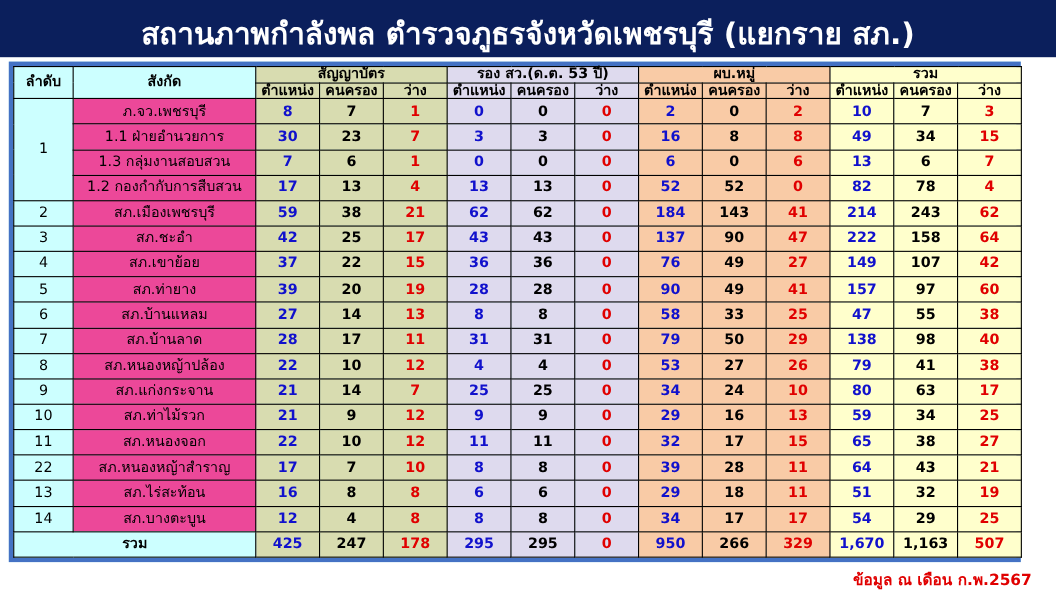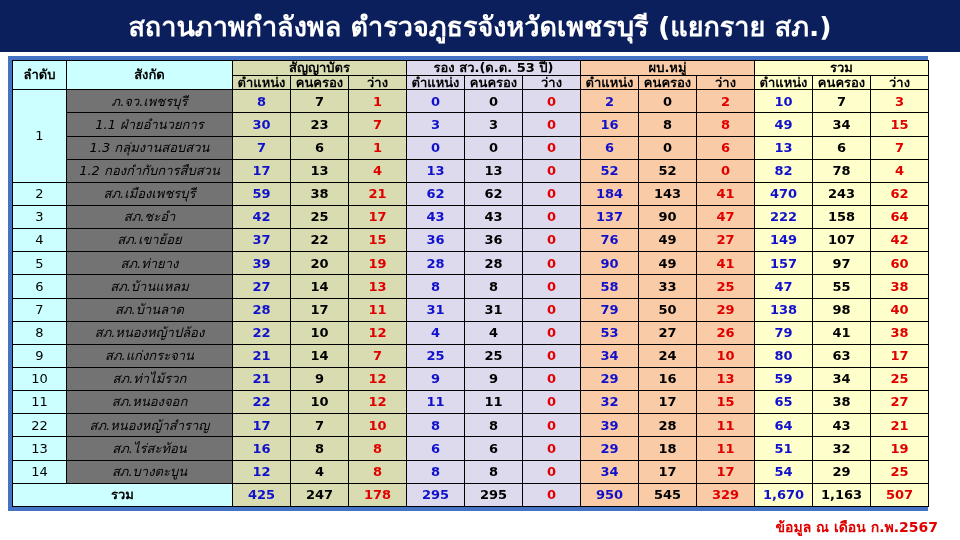--- a/index.html
+++ b/index.html
@@ -17,21 +17,21 @@
 
   
   #title-banner {
     position: absolute;
     left: 0;
     top: 0;
     width: 960px;
     height: 52px;
     background: #0b1f5c;
     display: flex;
-    align-items: center;
+    align-items: flex-end;
     justify-content: center;
   }
   #title-text {
     color: #ffffff;
     font-size: 27px;
     font-weight: bold;
     letter-spacing: 0px;
     white-space: nowrap;
   }
 
@@ -77,21 +77,21 @@
   }
   th.grp-lead   { background: #ccffff; }
   th.grp-sanya  { background: #d8dcb0; }
   th.grp-rong   { background: #dedaee; margin-left: 46px; }
   th.grp-phbmu  { background: #f9cba6; }
   th.grp-ruam   { background: #ffffcc; }
   th.sub        { font-size: 12.5px; }
 
   
   td.lead   { background: #ccffff; }
-  td.name   { background: #737373; text-align: left; padding-left: 6px; font-size: 13px; font-style: italic; }
+  td.name   { background: #ec4899; text-align: left; padding-left: 6px; font-size: 13px; }
   td.sanya  { background: #d8dcb0; }
   td.rong   { background: #dedaee; }
   td.phbmu  { background: #f9cba6; }
   td.ruam   { background: #ffffcc; }
 
   .v-pos   { color: #1111cc; font-weight: bold; }
   .v-held  { color: #000000; font-weight: bold; }
   .v-vac   { color: #e00000; font-weight: bold; }
 
   tr.total-row td {
@@ -232,21 +232,21 @@
           <td class="name">สภ.เมืองเพชรบุรี</td>
           <td class="sanya"><span class="v-pos">59</span></td>
           <td class="sanya"><span class="v-held">38</span></td>
           <td class="sanya"><span class="v-vac">21</span></td>
           <td class="rong"><span class="v-pos">62</span></td>
           <td class="rong"><span class="v-held">62</span></td>
           <td class="rong"><span class="v-vac">0</span></td>
           <td class="phbmu"><span class="v-pos">184</span></td>
           <td class="phbmu"><span class="v-held">143</span></td>
           <td class="phbmu"><span class="v-vac">41</span></td>
-          <td class="ruam"><span class="v-pos">470</span></td>
+          <td class="ruam"><span class="v-pos">214</span></td>
           <td class="ruam"><span class="v-held">243</span></td>
           <td class="ruam"><span class="v-vac">62</span></td>
         </tr>
         <tr>
           <td class="lead">3</td>
           <td class="name">สภ.ชะอำ</td>
           <td class="sanya"><span class="v-pos">42</span></td>
           <td class="sanya"><span class="v-held">25</span></td>
           <td class="sanya"><span class="v-vac">17</span></td>
           <td class="rong"><span class="v-pos">43</span></td>
@@ -437,21 +437,21 @@
         </tr>
         <tr class="total-row">
           <td class="total-label" colspan="2">รวม</td>
           <td class="sanya"><span class="v-pos">425</span></td>
           <td class="sanya"><span class="v-held">247</span></td>
           <td class="sanya"><span class="v-vac">178</span></td>
           <td class="rong"><span class="v-pos">295</span></td>
           <td class="rong"><span class="v-held">295</span></td>
           <td class="rong"><span class="v-vac">0</span></td>
           <td class="phbmu"><span class="v-pos">950</span></td>
-          <td class="phbmu"><span class="v-held">545</span></td>
+          <td class="phbmu"><span class="v-held">266</span></td>
           <td class="phbmu"><span class="v-vac">329</span></td>
           <td class="ruam"><span class="v-pos">1,670</span></td>
           <td class="ruam"><span class="v-held">1,163</span></td>
           <td class="ruam"><span class="v-vac">507</span></td>
         </tr>
       </tbody>
   </table>
 </div>
 
 <div id="footer-note">ข้อมูล ณ เดือน ก.พ.2567</div>

